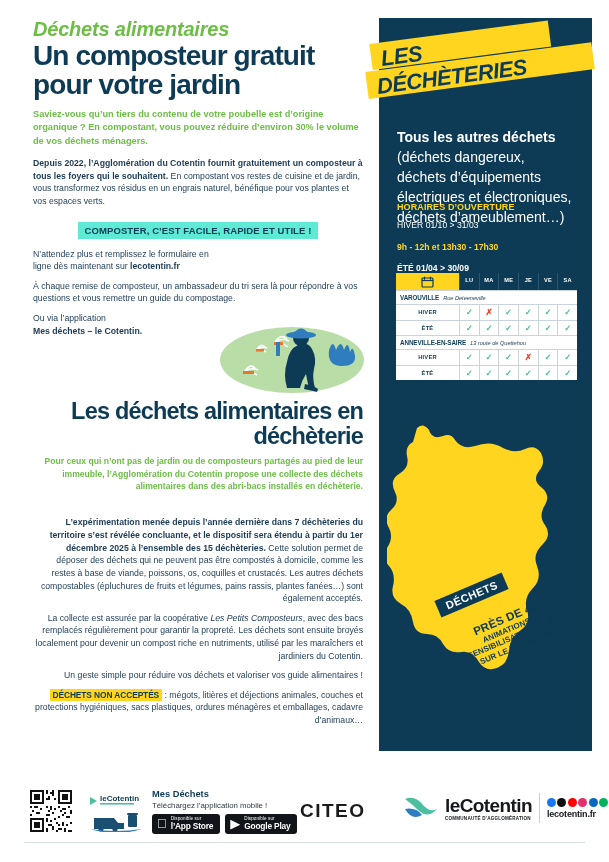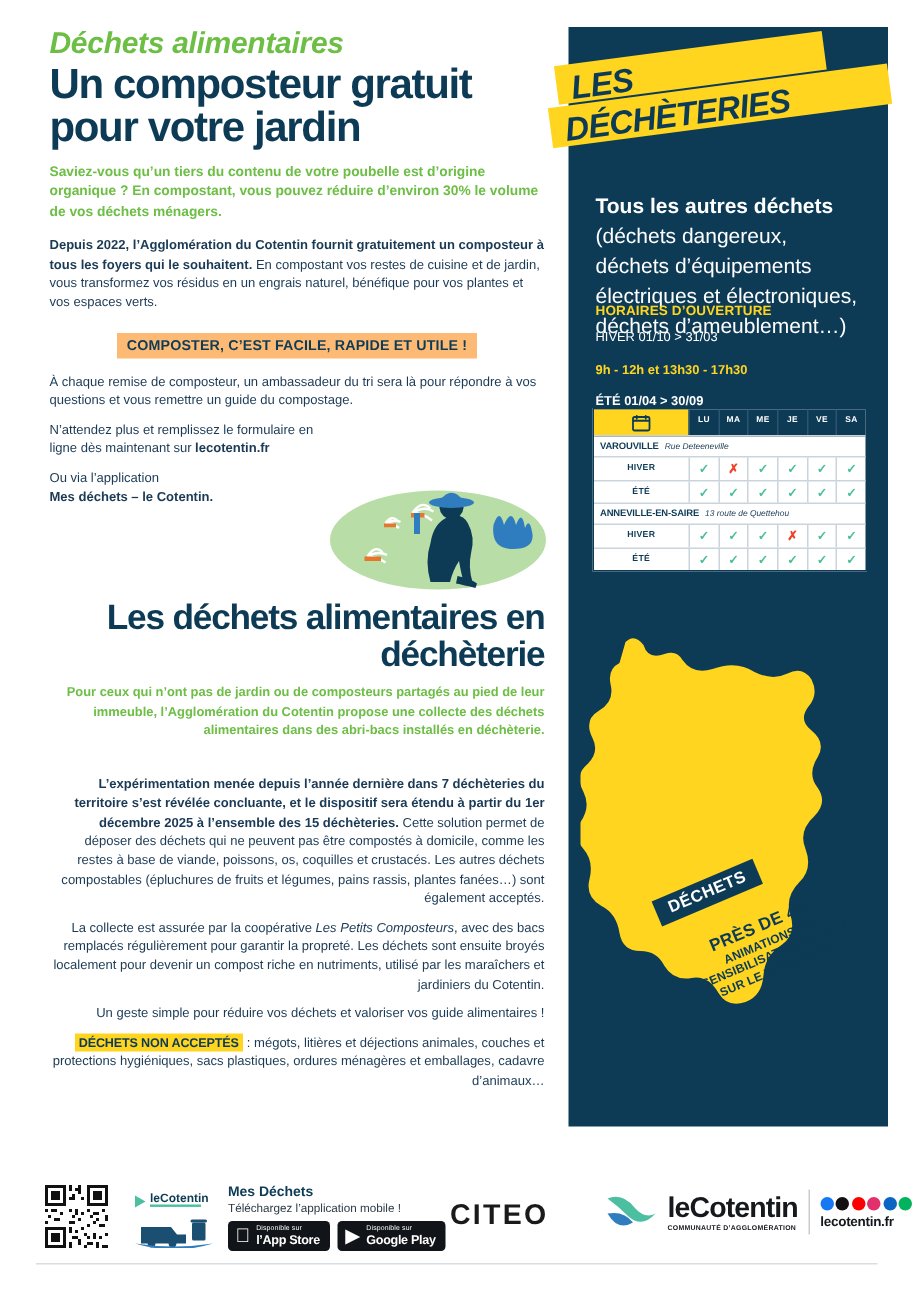--- a/index.html
+++ b/index.html
@@ -21,21 +21,21 @@
     letter-spacing:-0.9px;margin:2px 0 9px 0;
   }
   .lead{
     color:#6cbe45;font-size:9.2px;font-weight:bold;line-height:1.45;
     margin-bottom:9px;
   }
   .p{color:#1b3a55;font-size:8.7px;line-height:1.45;margin-bottom:7px;}
   .p b,.b{font-weight:bold;}
   .p i{font-style:italic;}
   .highlight{
-    display:inline-block;background:#fdba74;color:#0d3b56;
+    display:inline-block;background:#5eead4;color:#0d3b56;
     font-size:9.5px;font-weight:bold;letter-spacing:.1px;
     padding:3px 7px 3px 7px;margin:7px 0 9px 0;
   }
   .hl-inline{
     background:#ffd520;color:#0d3b56;font-weight:bold;
     padding:1px 3px;font-size:8.4px;letter-spacing:-.1px;
   }
 
   .h2{
     color:#0d3b56;font-size:23.5px;font-weight:bold;line-height:1.04;
@@ -147,25 +147,25 @@
 
     <div class="p">
       <b>Depuis 2022, l’Agglomération du Cotentin fournit gratuitement un composteur à tous les foyers qui le souhaitent.</b>
       <span>En compostant vos restes de cuisine et de jardin, vous transformez vos résidus en un engrais naturel, bénéfique pour vos plantes et vos espaces verts.</span>
     </div>
 
     <div style="text-align:center;">
       <span class="highlight">COMPOSTER, C’EST FACILE, RAPIDE ET UTILE !</span>
     </div>
 
-    <div class="p">À chaque remise de composteur, un ambassadeur du tri sera là pour répondre à vos questions et vous remettre un guide du compostage.</div>
-
     <div class="p" style="width:185px;">
       <span>N’attendez plus et remplissez le formulaire en ligne dès maintenant sur </span><b>lecotentin.fr</b>
     </div>
+
+    <div class="p">À chaque remise de composteur, un ambassadeur du tri sera là pour répondre à vos questions et vous remettre un guide du compostage.</div>
 
     <div class="p" style="width:185px;margin-bottom:4px;">
       <span>Ou via l’application</span><br>
       <b>Mes déchets – le Cotentin.</b>
     </div>
 
     <div class="illus">
       <svg width="150" height="84" viewBox="0 0 150 84">
         <ellipse cx="75" cy="46" rx="72" ry="33" fill="#b9dda7"></ellipse>
         <g fill="#0d3b56">

